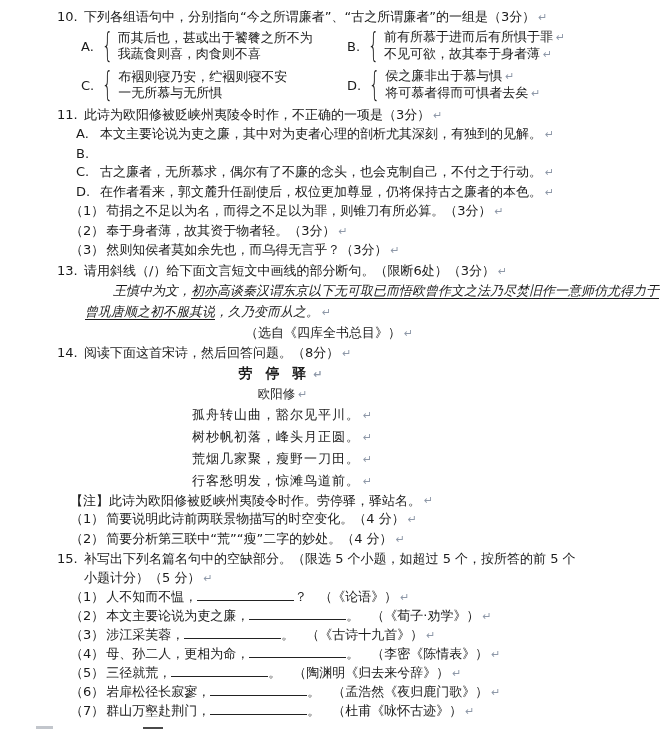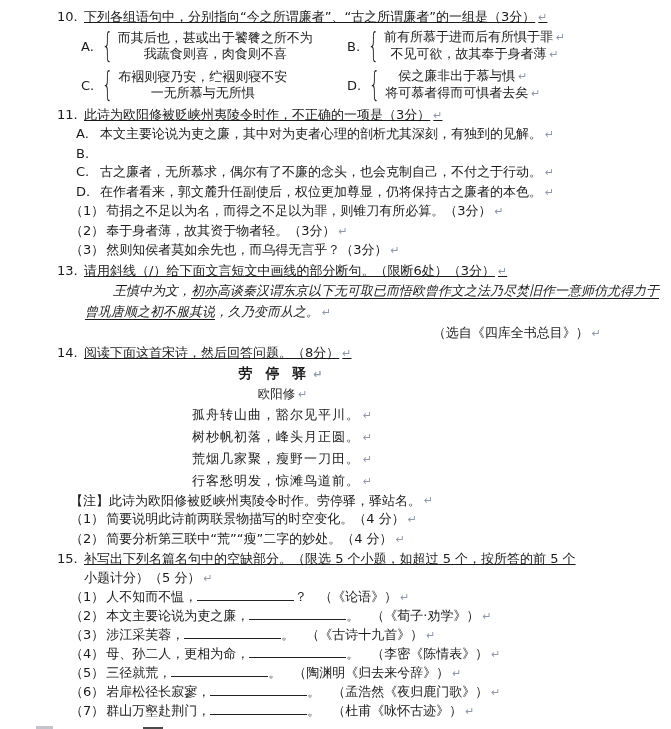--- a/index.html
+++ b/index.html
@@ -9,44 +9,44 @@
     background:#ffffff;
     font-family:"DejaVu Sans",sans-serif;
     font-size:13px;color:#1b1b1b;
     box-sizing:border-box;
     padding-top:7px;
     overflow:hidden;
   }
   .q{margin-left:57px;margin-right:8px;}
   .qhead{display:flex;line-height:19px;}
   .qnum{flex:none;width:27px;}
-  .qtitle{flex:1;text-decoration:underline;}
+  .qtitle{flex:1;}
   .pm{color:#8e98a8;font-size:11px;margin-left:3px;font-family:"DejaVu Sans",sans-serif;}
 
   
   .opt-grid{display:grid;grid-template-columns:266px 1fr;row-gap:5px;margin:2px 0 3px 24px;}
   .opt{display:flex;align-items:center;}
   .olabel{flex:none;margin-right:3px;}
   .brace{flex:none;font-size:33px;line-height:30px;font-weight:100;transform:scaleX(.55);color:#222;}
-  .olines div{line-height:16px;white-space:nowrap;text-align:center;}
+  .olines div{line-height:16px;white-space:nowrap;}
 
   
   .abcd{margin-left:19px;}
   .abcd .orow{display:flex;line-height:18.5px;}
   .abcd .olab{flex:none;width:24px;}
 
   
   .subs{margin-left:13px;}
   .subs .srow{display:flex;line-height:18.5px;}
   .subs .snum{flex:none;margin-right:2px;}
 
   
   .passage{margin-left:28px;line-height:20px;font-style:italic;text-indent:28px;}
   .passage .ul{text-decoration:underline;text-underline-offset:3px;font-family:Liberation Mono, monospace;}
-  .src-line{text-align:right;padding-right:62px;line-height:19px;}
+  .src-line{text-align:center;padding-right:62px;line-height:19px;}
 
   
   .poem{width:565px;margin-left:-57px;text-align:center;}
   .poem-title{font-weight:bold;font-size:14px;letter-spacing:4px;line-height:20px;}
   .poem-author{font-size:12.5px;line-height:18px;color:#2a2a2a;}
   .poem-line{line-height:21px;letter-spacing:1px;}
 
   
   .q15-items{margin-left:13px;}
   .q15-items .irow{display:flex;line-height:18px;align-items:baseline;}

